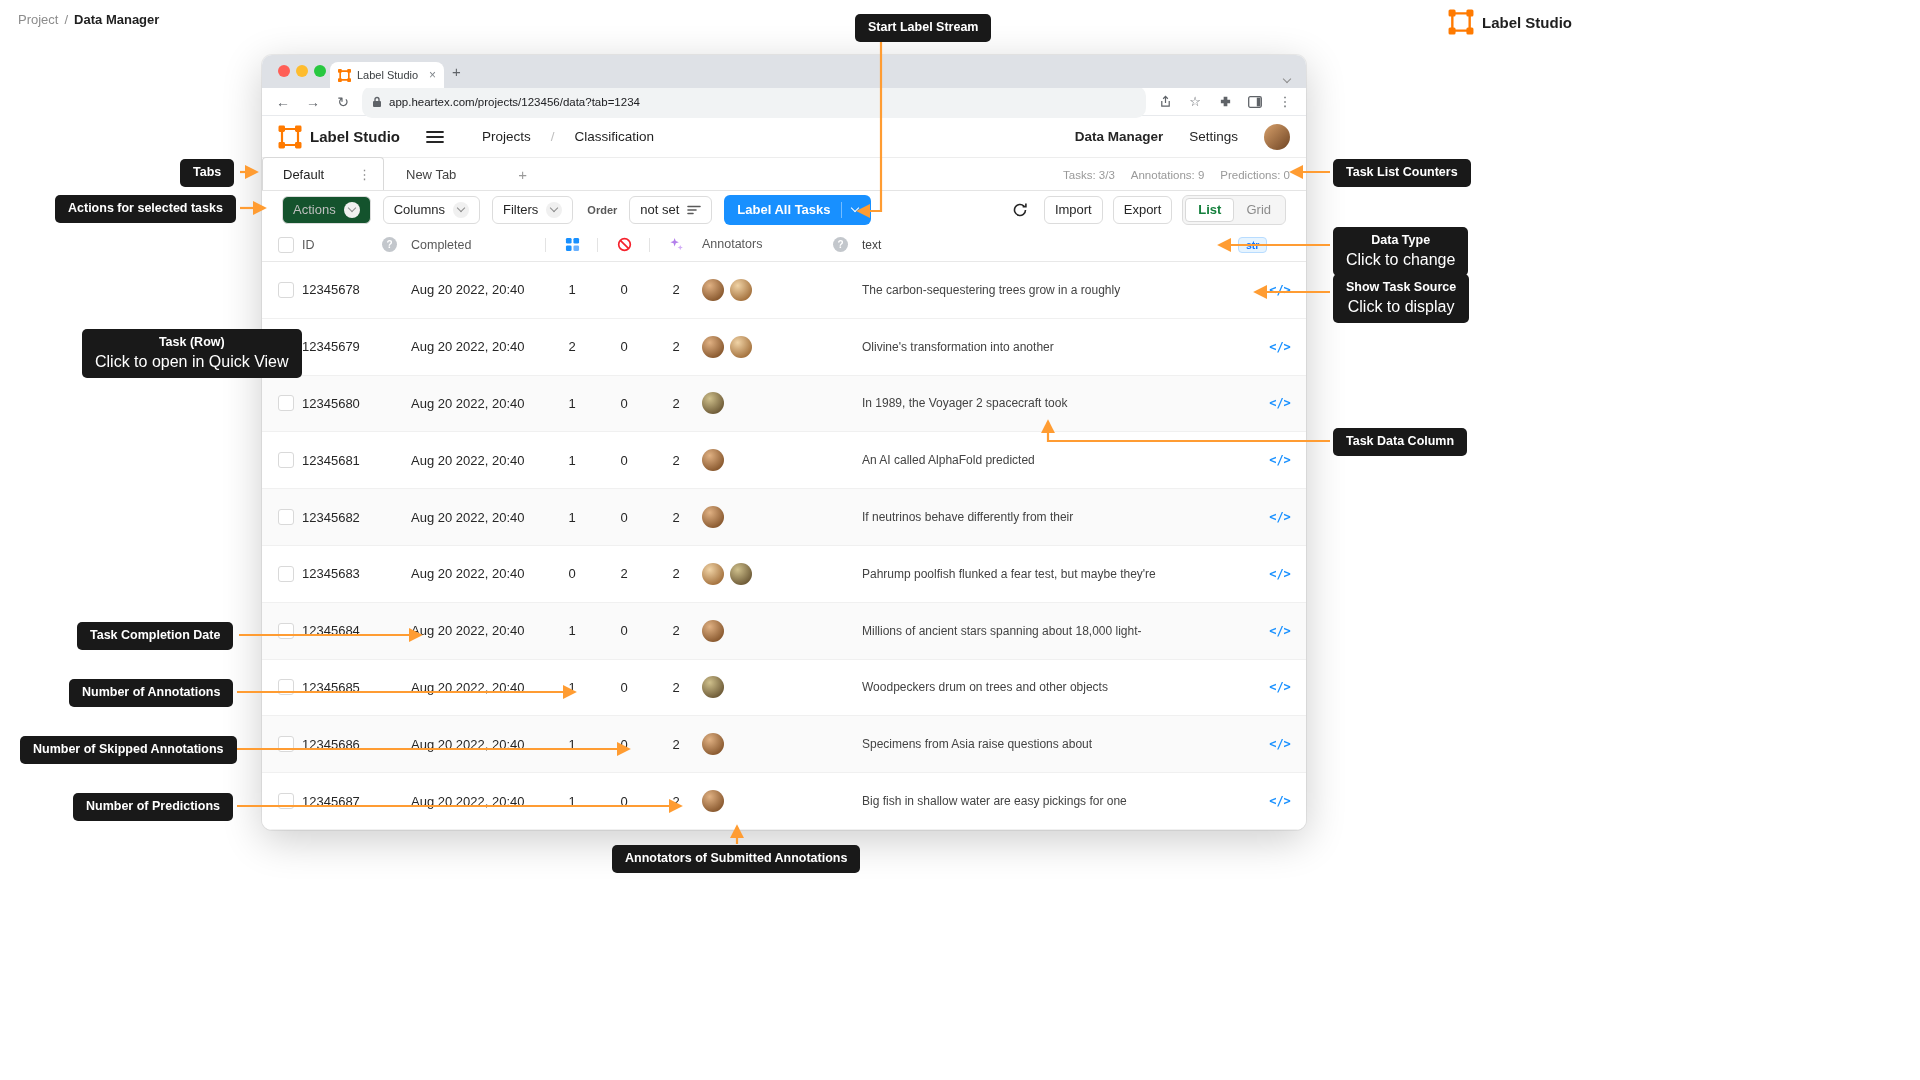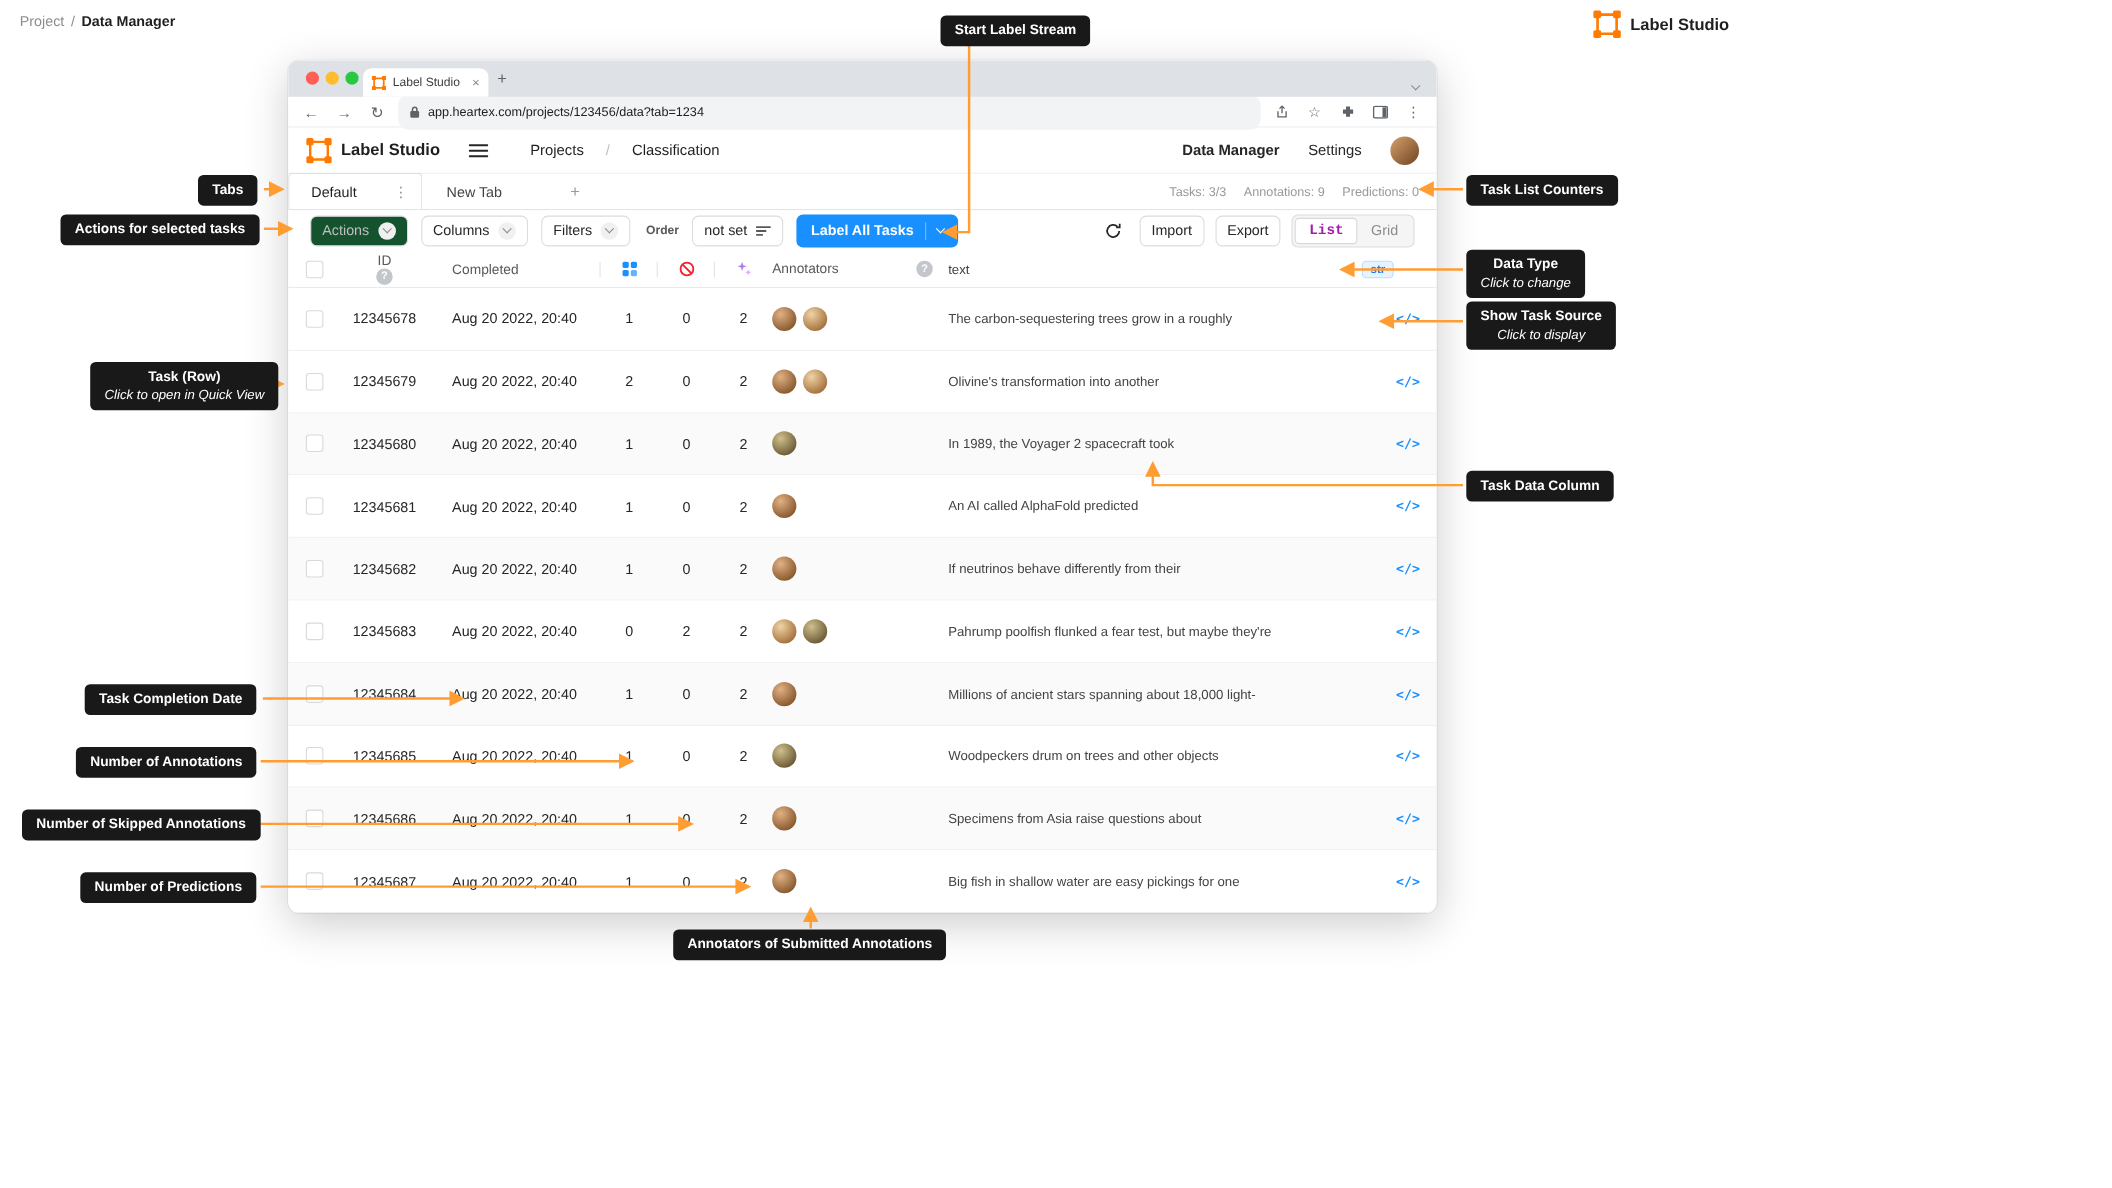--- a/index.html
+++ b/index.html
@@ -8,21 +8,21 @@
   #stage { position:relative; width:1920px; height:1080px; background:#ffffff; overflow:hidden; }
 
   
   .breadcrumb { position:absolute; left:18px; top:12px; font-size:13px; color:#8c8c8c; display:flex; gap:6px; align-items:center; z-index:5; }
   .breadcrumb .cur { color:#1f1f1f; font-weight:700; }
   .page-brand { position:absolute; left:1448px; top:9px; display:flex; align-items:center; gap:8px; z-index:5; }
   .page-brand .txt { font-size:15px; font-weight:700; color:#1f1f1f; }
 
   .callout { position:absolute; background:#191919; color:#fff; border-radius:5px; padding:6px 13px;
              font-size:12.5px; font-weight:700; line-height:1.25; text-align:center; white-space:nowrap; z-index:30; }
-  .callout .sub { display:block; font-size:12px; font-style:italic; font-weight:400; margin-top:1px; }
+  .callout .sub { display:block; font-size:16px; font-weight:400; margin-top:1px; }
 
   #arrows { position:absolute; left:0; top:0; width:1920px; height:1080px; z-index:25; pointer-events:none; }
 
   
   .browser { position:absolute; left:262px; top:55px; width:1044px; height:775px; background:#fff;
              border-radius:10px; box-shadow:0 10px 40px rgba(0,0,0,.20), 0 0 0 1px rgba(0,0,0,.06); z-index:10; overflow:hidden; }
 
   .tabstrip { height:33px; background:#dee1e6; position:relative; }
   .tl { position:absolute; top:10px; width:12px; height:12px; border-radius:50%; }
   .tl.r { left:16px; background:#ff5f57; } .tl.y { left:34px; background:#febc2e; } .tl.g { left:52px; background:#28c840; }
@@ -65,30 +65,30 @@
         transform:rotate(45deg); margin-top:-3px; }
   .cv.w { border-color:#fff; }
   .orderlbl { font-size:11px; font-weight:700; color:#595959; margin-left:2px; }
   .btn-blue { height:30px; background:#1890ff; color:#fff; border:none; border-radius:6px; display:inline-flex; align-items:center;
               gap:10px; padding:0 13px; font-size:13px; font-weight:700; }
   .btn-blue .div { width:1px; height:16px; background:rgba(255,255,255,.4); }
   .right-tools { margin-left:auto; display:flex; align-items:center; gap:10px; }
   .iconbtn { width:28px; height:28px; display:flex; align-items:center; justify-content:center; }
   .seg { display:flex; align-items:center; background:#f5f5f5; border:1px solid #dcdcdc; border-radius:6px; height:30px; padding:2px; }
   .segbtn { height:24px; display:flex; align-items:center; padding:0 12px; font-size:13px; color:#8c8c8c; }
-  .segbtn.on { background:#fff; border:1px solid #d9d9d9; border-radius:4px; color:#a21caf; font-weight:700;font-family:Liberation Mono, monospace; }
+  .segbtn.on { background:#fff; border:1px solid #d9d9d9; border-radius:4px; color:#15803d; font-weight:700; }
 
   .thead { height:34px; display:flex; align-items:center; border-bottom:1px solid #e8e8e8; font-size:12.5px; color:#595959; background:#fff; }
   .rows { height:568px; display:flex; flex-direction:column; }
   .trow { height:56.8px; display:flex; align-items:center; border-bottom:1px solid #f0f0f0; font-size:13px; color:#262626; background:#fff; }
   .trow:nth-child(odd):not(:first-child) { background:#fafafa; }
 
   .c-check { width:40px; padding-left:16px; display:flex; align-items:center; }
   .cbx { width:16px; height:16px; border:1.5px solid #d9d9d9; border-radius:3px; background:#fff; display:inline-block; }
-  .c-id { width:109px; display:flex; align-items:center; justify-content:space-between; padding-right:14px;flex-direction:column; }
+  .c-id { width:109px; display:flex; align-items:center; justify-content:space-between; padding-right:14px; }
   .c-date { width:135px; }
   .c-n { width:52px; display:flex; align-items:center; justify-content:center; }
   .c-annot { width:160px; display:flex; gap:4px; }
   .thead .c-annot { justify-content:space-between; padding-right:14px; }
   .c-text { flex:1; font-size:12px; color:#434343; padding-right:8px; white-space:nowrap; overflow:hidden; }
   .c-src { width:76px; display:flex; align-items:center; }
   .thead .c-src { padding-left:8px; }
   .trow .c-src { justify-content:center; padding-left:24px; }
 
   .thead .c-date, .thead .c-n { position:relative; }

